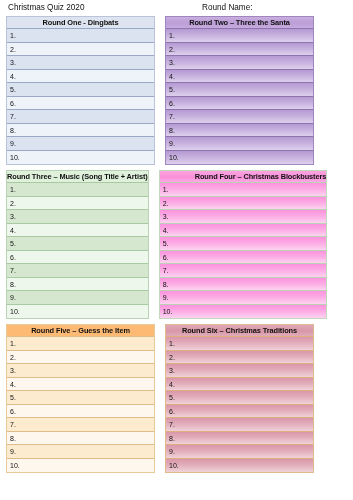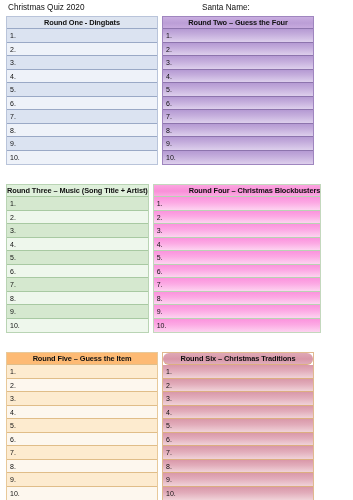--- a/index.html
+++ b/index.html
@@ -38,23 +38,23 @@
   .topbar .group-name {
     position: absolute;
     left: 196px;
     top: 0;
     white-space: nowrap;
   }
 
   
   .band {
     display: flex;
-    gap: 4px;
-  }
-  .band + .band { margin-top: 19px; }
+    gap: 10px;
+  }
+  .band + .band { margin-top: 5px; }
 
   .round {
     width: 169px;
     box-sizing: border-box;
     border: 1px solid #cfcfcf;
   }
 
   .round-header {
     height: 12px;
     line-height: 12px;
@@ -124,56 +124,56 @@
   .r5 .round-header { background: #fdba74; border-bottom: 1px solid #e0bd88; color: #111; }
   .r5 .row { border-bottom: 1px solid #e0bd88; }
   .r5 .row.odd  { background: #fdebcf; }
   .r5 .row.even { background: #fdf7ee; }
   .r5 .row.last { border-bottom: none; }
 
   
   .r6 { border-color: #e0b98f; }
   .r6 .round-header {
     background: linear-gradient(180deg, #dfa8b6 0%, #d997a8 55%, #e0acba 100%);
-    border-bottom: 1px solid #dcae80; color: #111; border-radius: 6px;
+    border-bottom: 1px solid #dcae80; color: #111;
   }
   .r6 .row {
     border-bottom: 1px solid #dcae80;
     background: linear-gradient(180deg, #d998a9 0%, #e2adbb 45%, #f0d2d8 100%);
   }
   .r6 .row.last { border-bottom: none; }
 </style>
 </head>
 <body>
 
 <div class="page">
 
   <div class="topbar">
     <span class="quiz-title">Christmas Quiz 2020</span>
-    <span class="group-name">Santa Name:</span>
+    <span class="group-name">Round Name:</span>
   </div>
 
   <div class="band">
     <div class="round r1">
       <div class="round-header">Round One - Dingbats</div>
       <div class="round-rows">
         <div class="row odd">1.</div>
         <div class="row even">2.</div>
         <div class="row odd">3.</div>
         <div class="row even">4.</div>
         <div class="row odd">5.</div>
         <div class="row even">6.</div>
         <div class="row odd">7.</div>
         <div class="row even">8.</div>
         <div class="row odd">9.</div>
         <div class="row even last">10.</div>
       </div>
     </div>
     <div class="round r2">
-      <div class="round-header">Round Two – Guess the Four</div>
+      <div class="round-header">Round Two – Three the Santa</div>
       <div class="round-rows">
         <div class="row">1.</div>
         <div class="row">2.</div>
         <div class="row">3.</div>
         <div class="row">4.</div>
         <div class="row">5.</div>
         <div class="row">6.</div>
         <div class="row">7.</div>
         <div class="row">8.</div>
         <div class="row">9.</div>

